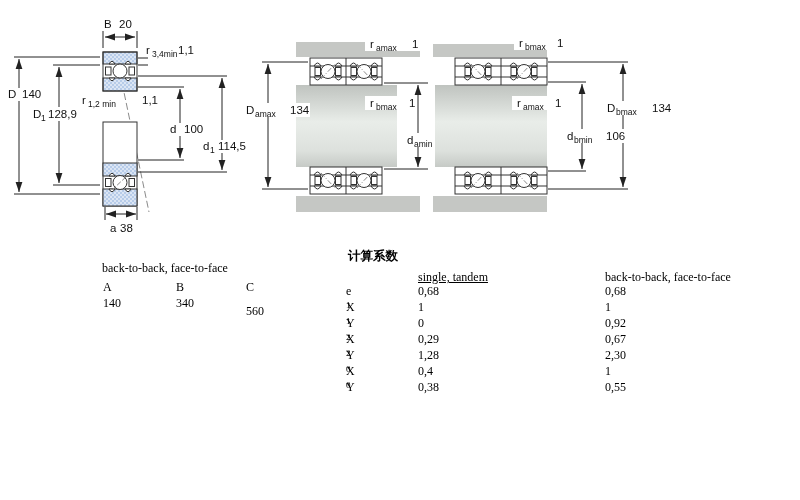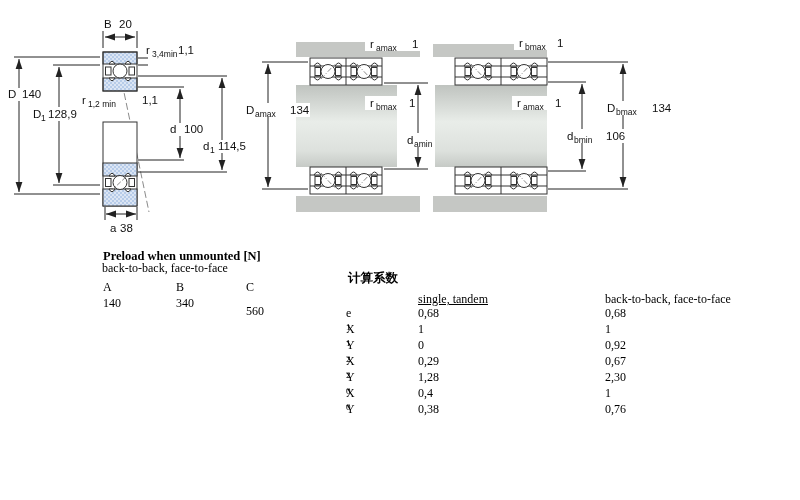--- a/index.html
+++ b/index.html
@@ -304,31 +304,30 @@
       <text x="606" y="140">106</text>
       <rect class="wb" x="603" y="101" width="77" height="14"></rect>
       <text x="607" y="112">D</text>
       <text class="sub" x="616" y="115">bmax</text>
       <text x="652" y="112">134</text>
     </g>
   </g>
 </svg>
 
 <div class="abs" style="left:103px;top:250px;width:220px;height:70px;">
-  <span class="abs ser bold" style="left:0;top:0;">Preload when unmounted [N]</span>
   <span class="abs ser" style="left:-1px;top:12px;">back-to-back, face-to-face</span>
   <span class="abs ser" style="left:0;top:31px;">A</span>
   <span class="abs ser" style="left:73px;top:31px;">B</span>
   <span class="abs ser" style="left:143px;top:31px;">C</span>
   <span class="abs ser" style="left:0;top:47px;">140</span>
   <span class="abs ser" style="left:73px;top:47px;">340</span>
   <span class="abs ser" style="left:143px;top:47px;margin-top:8px;">560</span>
 </div>
 
-<div class="abs" style="left:345px;top:248px;width:450px;height:150px;margin-top:22px;">
+<div class="abs" style="left:345px;top:248px;width:450px;height:150px;">
   <span class="abs ser bold" style="left:3px;top:2px;font-family:'DejaVu Sans','Liberation Sans',sans-serif;">计算系数</span>
   <span class="abs ser" style="left:73px;top:23px;text-decoration:underline;">single, tandem</span>
   <span class="abs ser" style="left:260px;top:23px;">back-to-back, face-to-face</span>
 
   <div class="abs frow ser" style="top:37px;width:450px;">
     <span class="fl">
           <span>e</span>
           <span class="fsub"></span>
         </span>
     <span class="fv1">0,68</span>
@@ -373,17 +372,17 @@
         </span>
     <span class="fv1">0,4</span>
     <span class="fv2">1</span>
   </div>
   <div class="abs frow ser" style="top:133px;width:450px;">
     <span class="fl">
           <span>Y</span>
           <span class="fsub">0</span>
         </span>
     <span class="fv1">0,38</span>
-    <span class="fv2">0,76</span>
+    <span class="fv2">0,55</span>
   </div>
 </div>
 
 </div>
 
 </body></html>

